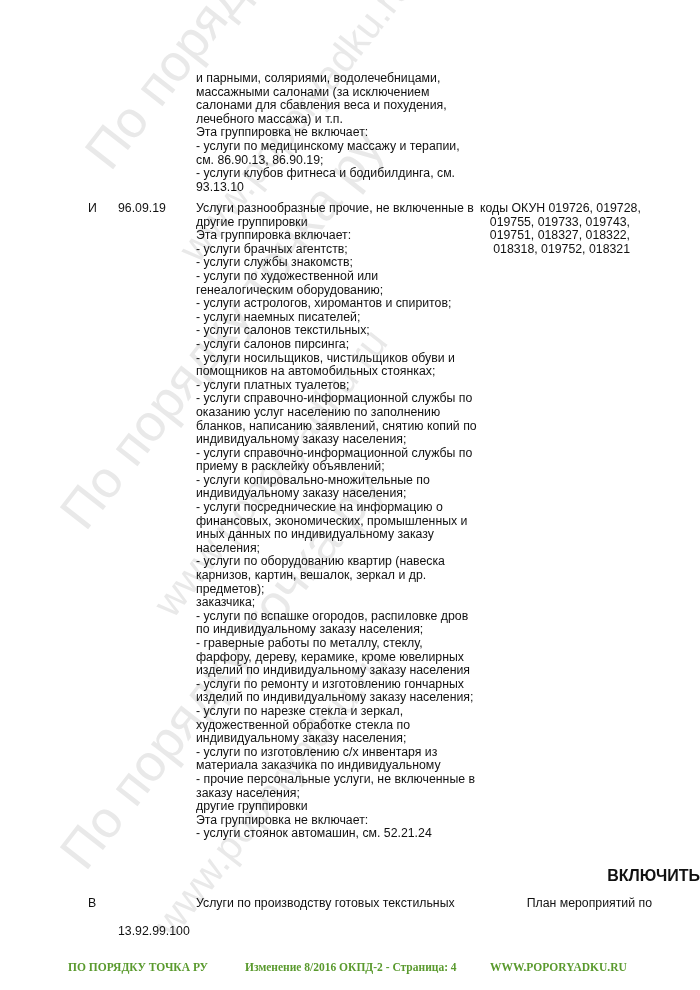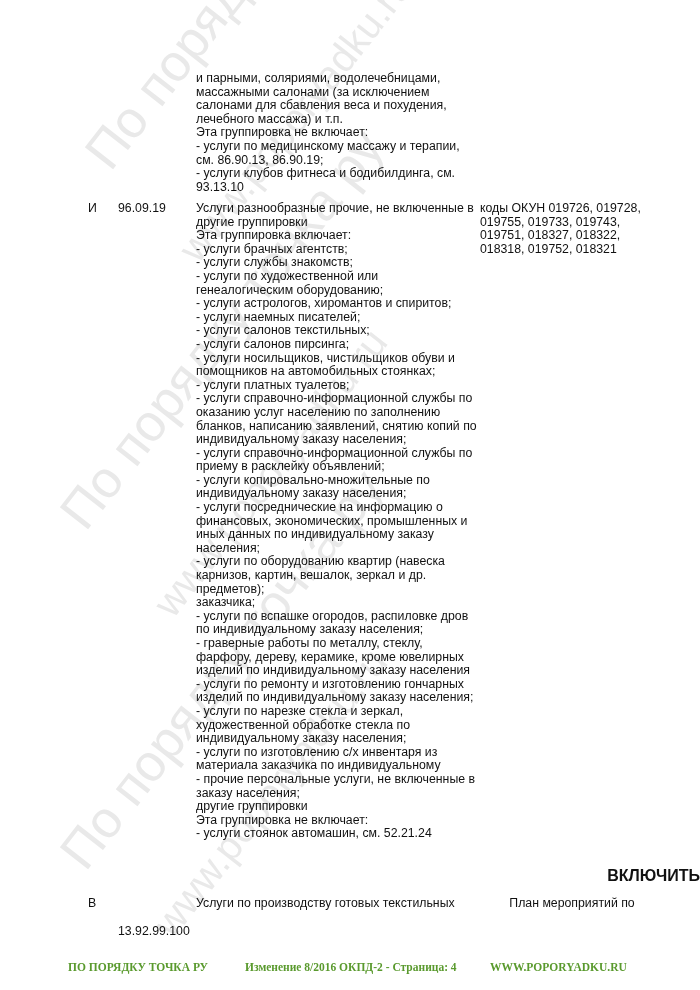--- a/index.html
+++ b/index.html
@@ -14,31 +14,31 @@
       font-size: 52px;
     }
     .wm.small { font-size: 40px; }
     .content { position: absolute; inset: 0; z-index: 1; padding-left: 47px; }
     .textblock { position: absolute; font-size: 12.3px; line-height: 13.6px; }
     .cont-block { left: 196px; top: 72px; width: 290px; }
     .row { position: absolute; font-size: 12.3px; line-height: 13.6px; }
     .col-letter { position: absolute; left: 88px; }
     .col-code { position: absolute; left: 118px; }
     .col-desc { position: absolute; left: 196px; width: 290px; }
-    .col-note { position: absolute; left: 470px; width: 160px; text-align: left; }
+    .col-note { position: absolute; left: 470px; width: 160px; text-align: right; }
     .line { display: block; white-space: nowrap; }
     .section-heading {
       position: absolute; left: 0; width: 700px; top: 867px; text-align: right;
       font-weight: bold; font-size: 16px; padding-left: 30px; box-sizing: border-box;
     }
     .row2 { top: 897px; }
     .row2 .col-letter { left: 88px; }
     .row2 .col-code { left: 118px; margin-top: 28px; }
     .row2 .col-desc { left: 196px; }
-    .row2 .col-note { left: 492px; text-align: center; }
+    .row2 .col-note { left: 492px; text-align: right; }
     .footer {
       position: absolute; top: 961px; left: 0; width: 700px; height: 16px;
       font-family: "Liberation Serif", serif; font-weight: bold; font-size: 11.5px; color: #5a9a2e;
     }
     .footer span { position: absolute; white-space: nowrap; }
     .f-left { left: 68px; }
     .f-center { left: 245px; }
     .f-right { left: 490px; }
   </style>
 </head>

